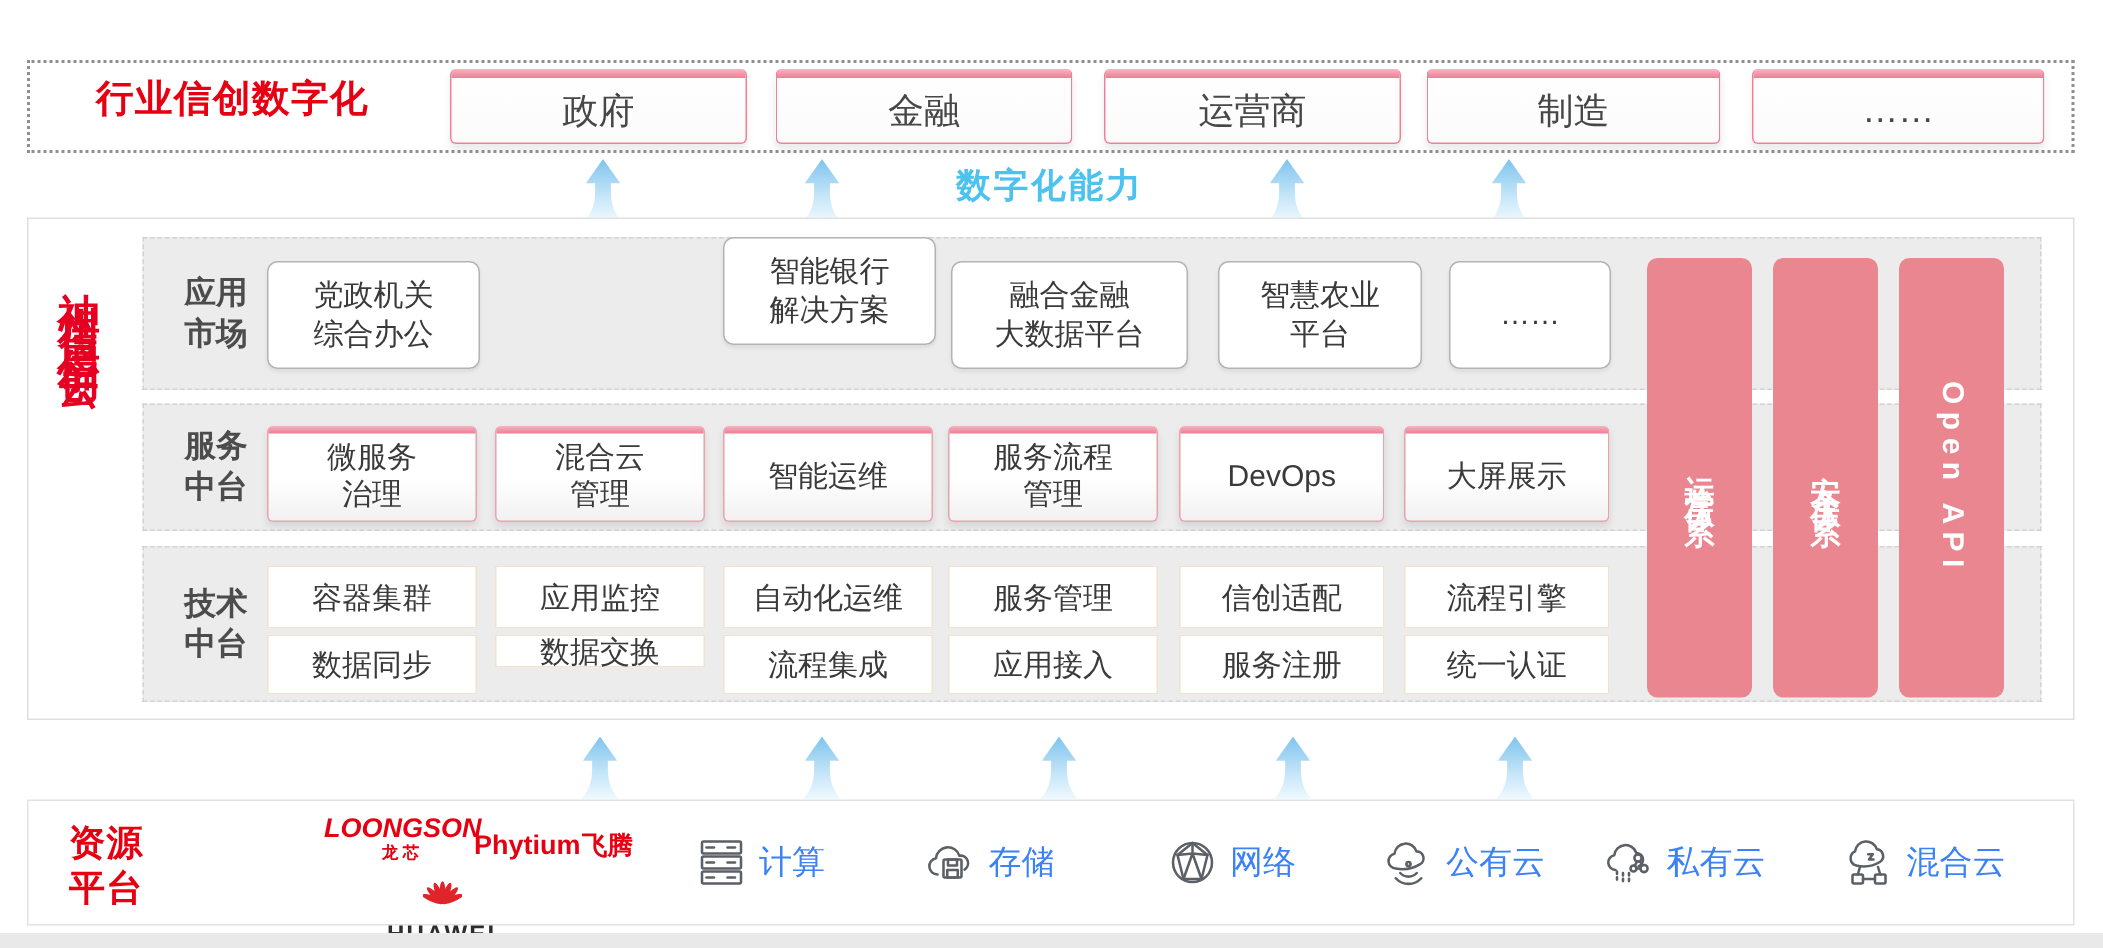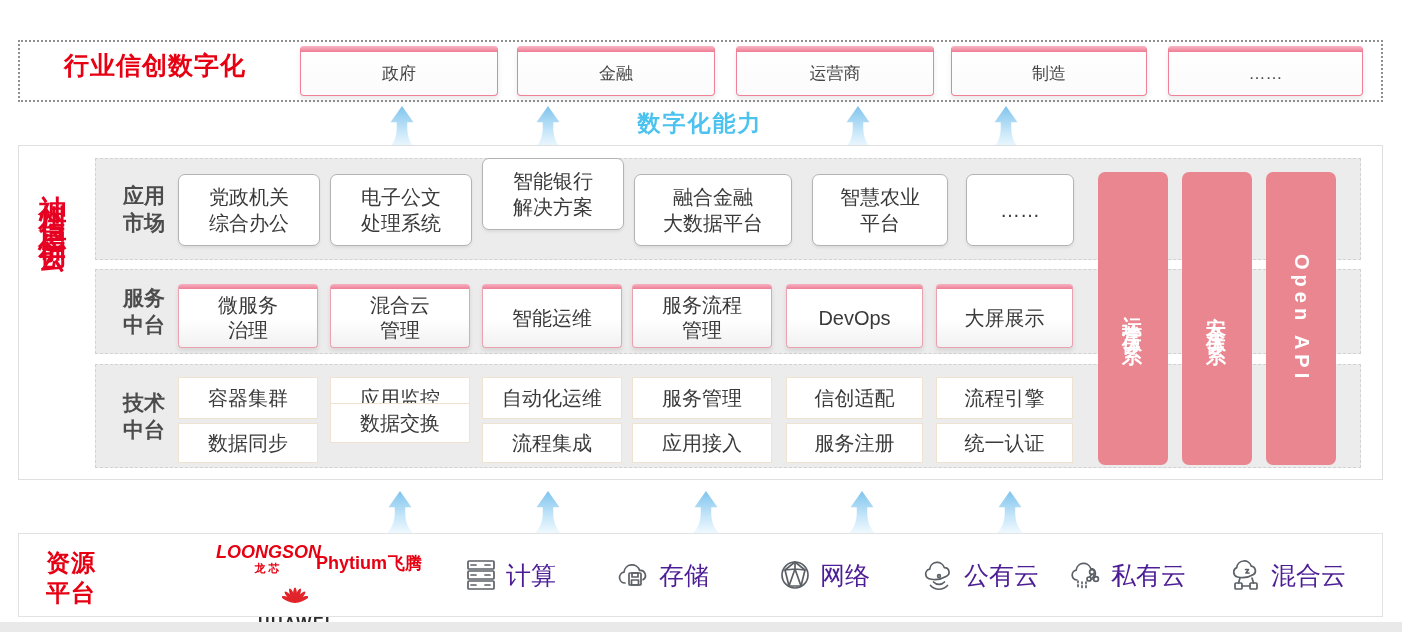--- a/index.html
+++ b/index.html
@@ -9,21 +9,21 @@
   .pre{white-space:pre-line;}
 
   
   .dotted-box{left:18px;top:40px;width:1365px;height:62px;border:2px dotted #8f8f8f;background:#fff;box-sizing:border-box;}
   .banner-label{left:64px;top:49px;font-size:25px;font-weight:bold;color:#e60012;letter-spacing:1px;}
   .industry-box{top:46px;height:50px;background:linear-gradient(#ffffff,#fbfbfb);
       border:1px solid #ef8097;border-top:none;border-radius:4px;box-sizing:border-box;
       box-shadow:0 4px 5px rgba(120,120,120,.15);
       display:flex;flex-direction:column;align-items:stretch;}
   .industry-bar{height:6px;border-radius:3px 3px 0 0;background:linear-gradient(#f6b6c4,#ee7d94);}
-  .industry-label{flex:1;display:flex;align-items:center;justify-content:center;font-size:17px;color:#474747;}
+  .industry-label{flex:1;display:flex;align-items:center;justify-content:center;font-size:24px;color:#474747;}
 
   
   .cap-caption{left:600px;top:108px;width:200px;text-align:center;font-size:23px;font-weight:bold;color:#4cc2ef;letter-spacing:2px;}
   .arrow{width:40px;height:42px;}
 
   
   .main-box{left:18px;top:145px;width:1365px;height:335px;background:#fff;border:1px solid #dfdfdf;box-sizing:border-box;}
   .vertical-title{left:32px;top:173px;height:300px;writing-mode:vertical-rl;text-orientation:upright;
       font-size:28px;font-weight:bold;color:#e60021;letter-spacing:9px;line-height:40px;}
   .panel{left:95px;width:1266px;background:#ececec;border:1px dashed #d2d2d2;box-sizing:border-box;}
@@ -47,21 +47,21 @@
   .res-box{left:18px;top:533px;width:1365px;height:84px;background:#fff;border:1px solid #e2e2e2;box-sizing:border-box;}
   .res-label{left:46px;top:548px;font-size:24px;font-weight:bold;color:#e60012;line-height:30px;letter-spacing:1px;}
   .loongson{left:216px;top:542px;color:#e60012;text-align:center;}
   .loongson .en{font-size:18px;font-weight:900;font-style:italic;letter-spacing:0px;}
   .loongson .cn{font-size:11px;font-weight:bold;letter-spacing:3px;margin-top:-2px;}
   .phytium{left:316px;top:552px;color:#e60012;font-weight:bold;font-size:18px;display:flex;align-items:center;gap:1px;text-align:right;}
   .phytium .cn{font-size:17px;}
   .huawei{left:258px;top:583px;display:flex;align-items:center;gap:6px;flex-direction:column;}
   .huawei .txt{font-size:16px;font-weight:bold;color:#2d2d2d;letter-spacing:1.5px;}
   .res-item{top:555px;height:40px;display:flex;align-items:center;gap:7px;}
-  .res-item .lbl{font-size:25px;color:#4c1d95;}
+  .res-item .lbl{font-size:22px;color:#3b82f6;}
   .ric{width:36px;height:36px;stroke:#5b6066;fill:none;stroke-width:1.7;stroke-linecap:round;stroke-linejoin:round;}
 
   .footer-strip{left:0;top:622px;width:1402px;height:10px;background:#e9e9e9;}
 </style>
 </head>
 <body>
 
 <div id="stage">
 
   <svg width="0" height="0" style="position:absolute" aria-hidden="true">
@@ -121,22 +121,20 @@
 
   <div class="abs row-label pre" style="left:112px;top:182px;">应用
 市场</div>
   <div class="abs row-label pre" style="left:112px;top:284px;">服务
 中台</div>
   <div class="abs row-label pre" style="left:112px;top:389px;">技术
 中台</div>
 
   <div class="abs app-box pre" style="left:178px;top:174px;width:142px;height:72px;">党政机关
 综合办公</div>
-  <div class="abs app-box pre" style="left:330px;top:174px;width:142px;height:72px;">电子公文
-处理系统</div>
   <div class="abs app-box pre" style="left:482px;top:158px;width:142px;height:72px;">智能银行
 解决方案</div>
   <div class="abs app-box pre" style="left:634px;top:174px;width:158px;height:72px;">融合金融
 大数据平台</div>
   <div class="abs app-box pre" style="left:812px;top:174px;width:136px;height:72px;">智慧农业
 平台</div>
   <div class="abs app-box pre" style="left:966px;top:174px;width:108px;height:72px;">……</div>
 
   <div class="abs service-box" style="left:178px;top:284px;width:140px;height:64px;">
     <div class="service-bar"></div>
@@ -167,21 +165,21 @@
   </div>
 
   <div class="abs tech-box" style="left:178px;top:377px;width:140px;height:42px;">容器集群</div>
   <div class="abs tech-box" style="left:330px;top:377px;width:140px;height:42px;">应用监控</div>
   <div class="abs tech-box" style="left:482px;top:377px;width:140px;height:42px;">自动化运维</div>
   <div class="abs tech-box" style="left:632px;top:377px;width:140px;height:42px;">服务管理</div>
   <div class="abs tech-box" style="left:786px;top:377px;width:137px;height:42px;">信创适配</div>
   <div class="abs tech-box" style="left:936px;top:377px;width:137px;height:42px;">流程引擎</div>
 
   <div class="abs tech-box" style="left:178px;top:423px;width:140px;height:40px;">数据同步</div>
-  <div class="abs tech-box" style="left:330px;top:403px;width:140px;height:40px;">数据交换</div>
+  <div class="abs tech-box" style="left:330px;top:423px;width:140px;height:22px;">数据交换</div>
   <div class="abs tech-box" style="left:482px;top:423px;width:140px;height:40px;">流程集成</div>
   <div class="abs tech-box" style="left:632px;top:423px;width:140px;height:40px;">应用接入</div>
   <div class="abs tech-box" style="left:786px;top:423px;width:137px;height:40px;">服务注册</div>
   <div class="abs tech-box" style="left:936px;top:423px;width:137px;height:40px;">统一认证</div>
 
   <div class="abs side-bar" style="left:1098px;">
     <span class="v-cjk">运营体系</span>
   </div>
   <div class="abs side-bar" style="left:1182px;">
     <span class="v-cjk">安全体系</span>

